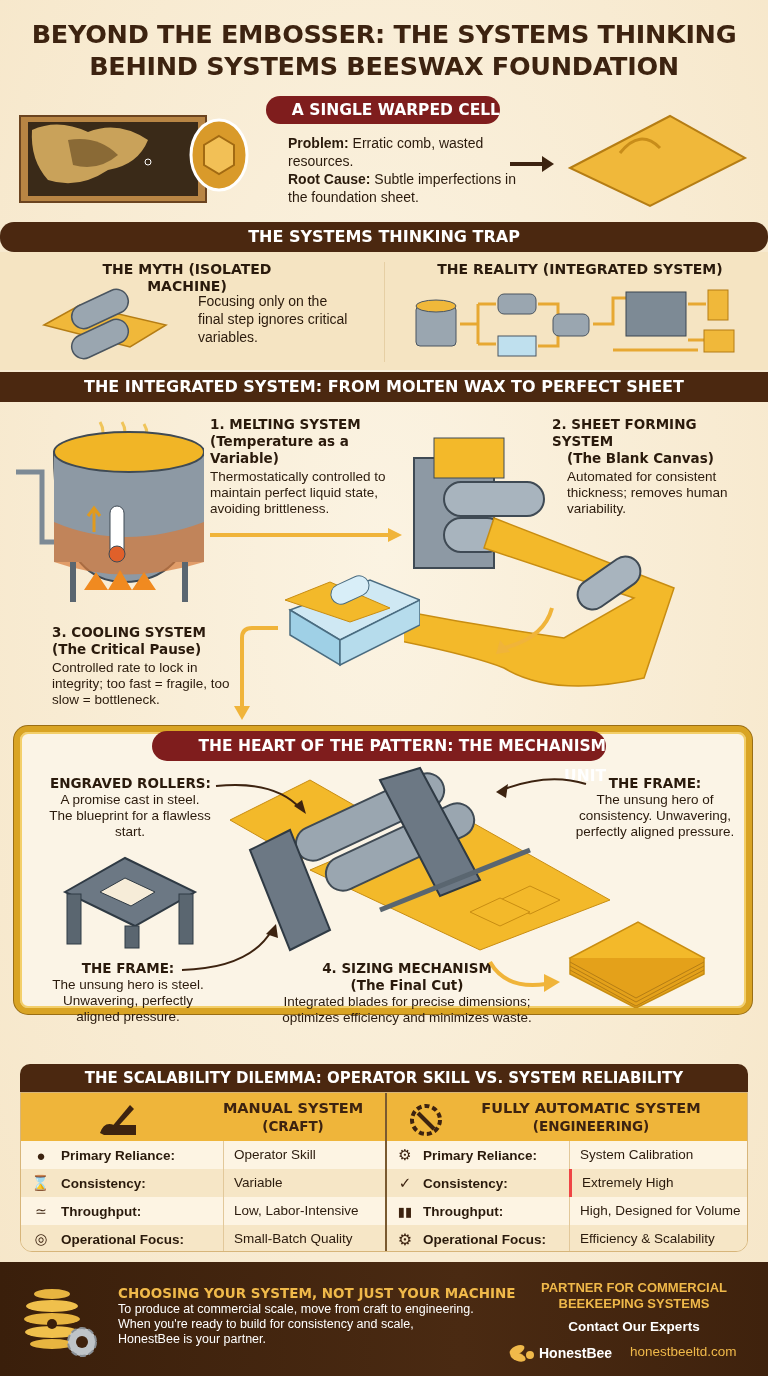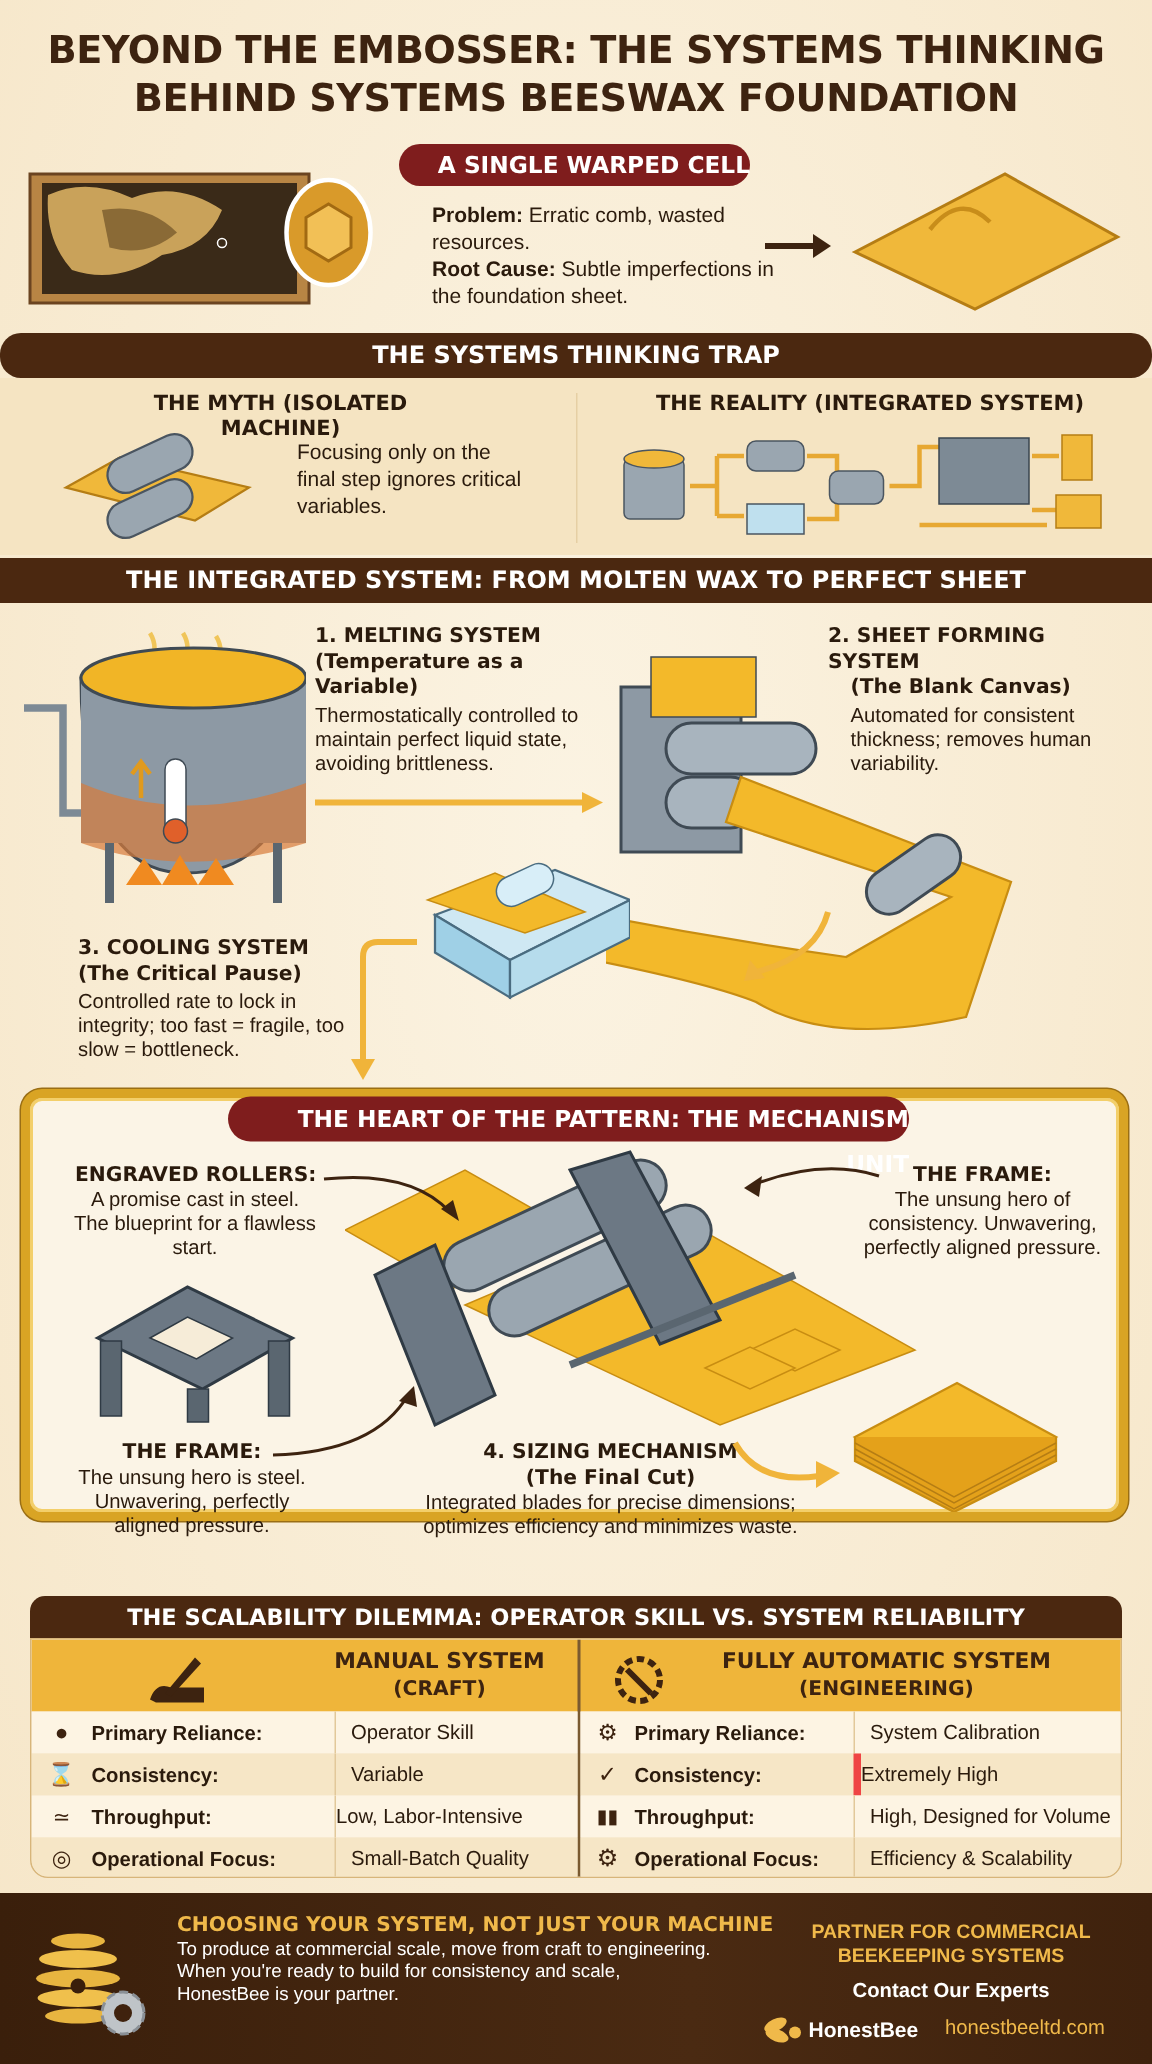--- a/index.html
+++ b/index.html
@@ -309,37 +309,37 @@
     <span style="border-left:1px solid #e2c89a;padding-left:10px;height:28px;line-height:28px;">Operator Skill</span>
   </div>
   <div class="row even" style="left:0;top:76px;width:364px;">
     <span style="width:40px;text-align:center;color:#3d2310;font-size:15px;">⌛</span>
     <span class="lab" style="width:162px;">Consistency:</span>
     <span style="border-left:1px solid #e2c89a;padding-left:10px;height:28px;line-height:28px;">Variable</span>
   </div>
   <div class="row odd" style="left:0;top:104px;width:364px;">
     <span style="width:40px;text-align:center;color:#3d2310;font-size:14px;">≃</span>
     <span class="lab" style="width:162px;">Throughput:</span>
-    <span style="border-left:1px solid #e2c89a;height:28px;line-height:28px;text-align:center;">Low, Labor-Intensive</span>
+    <span style="border-left:1px solid #e2c89a;padding-left:10px;height:28px;line-height:28px;text-align:center;">Low, Labor-Intensive</span>
   </div>
   <div class="row even" style="left:0;top:132px;width:364px;">
     <span style="width:40px;text-align:center;color:#3d2310;font-size:15px;">◎</span>
     <span class="lab" style="width:162px;">Operational Focus:</span>
     <span style="border-left:1px solid #e2c89a;padding-left:10px;height:28px;line-height:28px;">Small-Batch Quality</span>
   </div>
 
   <div class="row odd" style="left:366px;top:48px;width:362px;">
     <span style="width:36px;text-align:center;color:#3d2310;font-size:15px;">⚙</span>
     <span class="lab" style="width:146px;">Primary Reliance:</span>
     <span style="border-left:1px solid #e2c89a;padding-left:10px;height:28px;line-height:28px;">System Calibration</span>
   </div>
   <div class="row even" style="left:366px;top:76px;width:362px;">
     <span style="width:36px;text-align:center;color:#3d2310;font-size:15px;">✓</span>
     <span class="lab" style="width:146px;">Consistency:</span>
-    <span style="border-left:5px solid #ef4444;height:28px;line-height:28px;">Extremely High</span>
+    <span style="border-left:3px solid #ef4444;padding-left:10px;height:28px;line-height:28px;">Extremely High</span>
   </div>
   <div class="row odd" style="left:366px;top:104px;width:362px;">
     <span style="width:36px;text-align:center;color:#3d2310;font-size:13px;">▮▮</span>
     <span class="lab" style="width:146px;">Throughput:</span>
     <span style="border-left:1px solid #e2c89a;padding-left:10px;height:28px;line-height:28px;">High, Designed for Volume</span>
   </div>
   <div class="row even" style="left:366px;top:132px;width:362px;">
     <span style="width:36px;text-align:center;color:#3d2310;font-size:16px;">⚙</span>
     <span class="lab" style="width:146px;">Operational Focus:</span>
     <span style="border-left:1px solid #e2c89a;padding-left:10px;height:28px;line-height:28px;">Efficiency &amp; Scalability</span>
@@ -352,21 +352,21 @@
       <ellipse cx="30" cy="12" rx="18" ry="5" fill="#e8b540"></ellipse>
       <ellipse cx="30" cy="24" rx="26" ry="6" fill="#f0c04c"></ellipse>
       <ellipse cx="30" cy="37" rx="28" ry="6" fill="#e8b540"></ellipse>
       <ellipse cx="30" cy="50" rx="27" ry="6" fill="#f0c04c"></ellipse>
       <ellipse cx="30" cy="62" rx="22" ry="5" fill="#e8b540"></ellipse>
       <circle cx="30" cy="42" r="5" fill="#3a1f0b"></circle>
       <circle cx="60" cy="60" r="14" fill="#bfc4c8" stroke="#8a9096" stroke-width="2" stroke-dasharray="6 3"></circle>
       <circle cx="60" cy="60" r="6" fill="#3f220d"></circle>
     </svg>
   </div>
-  <div class="abs" style="left:118px;top:12px;width:400px;">
+  <div class="abs" style="left:118px;top:22px;width:400px;">
     <div class="gold" style="font-family:'DejaVu Sans',sans-serif;font-weight:bold;font-size:13.5px;line-height:18px;">CHOOSING YOUR SYSTEM, NOT JUST YOUR MACHINE</div>
     <div style="color:#fff;font-size:12.5px;line-height:15px;">To produce at commercial scale, move from craft to engineering.</div>
     <div style="color:#fff;font-size:12.5px;line-height:15px;">When you're ready to build for consistency and scale,</div>
     <div style="color:#fff;font-size:12.5px;line-height:15px;">HonestBee is your partner.</div>
   </div>
   <div class="abs" style="left:520px;top:18px;width:228px;text-align:center;">
     <div class="gold" style="font-weight:bold;font-size:13px;line-height:16px;">PARTNER FOR COMMERCIAL</div>
     <div class="gold" style="font-weight:bold;font-size:13px;line-height:16px;">BEEKEEPING SYSTEMS</div>
     <div style="color:#fff;font-weight:bold;font-size:13.5px;line-height:18px;margin-top:6px;">Contact Our Experts</div>
   </div>

